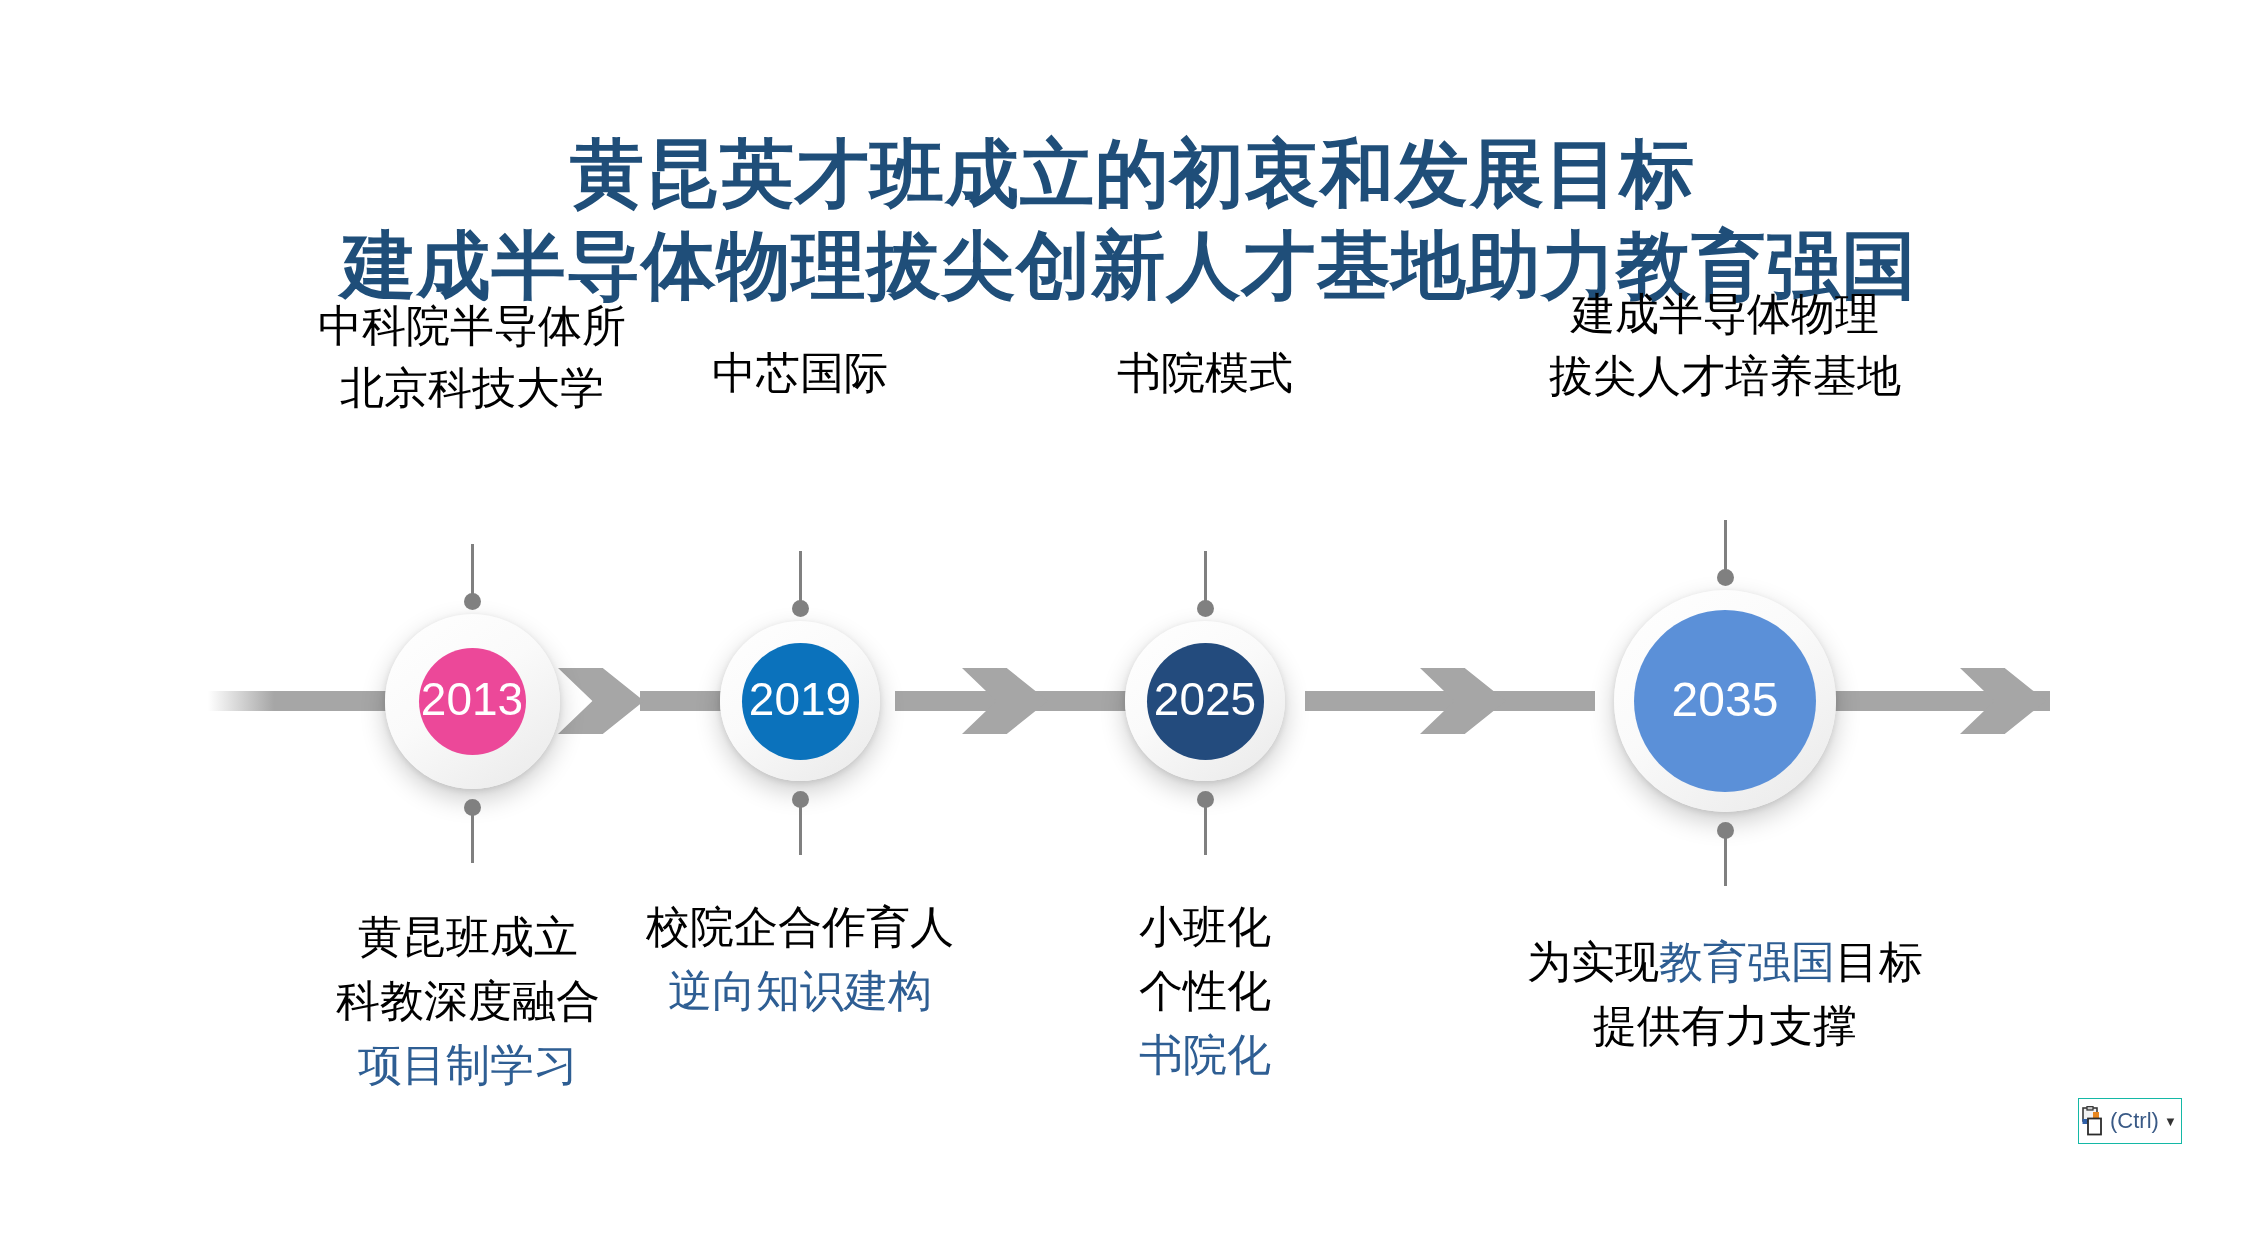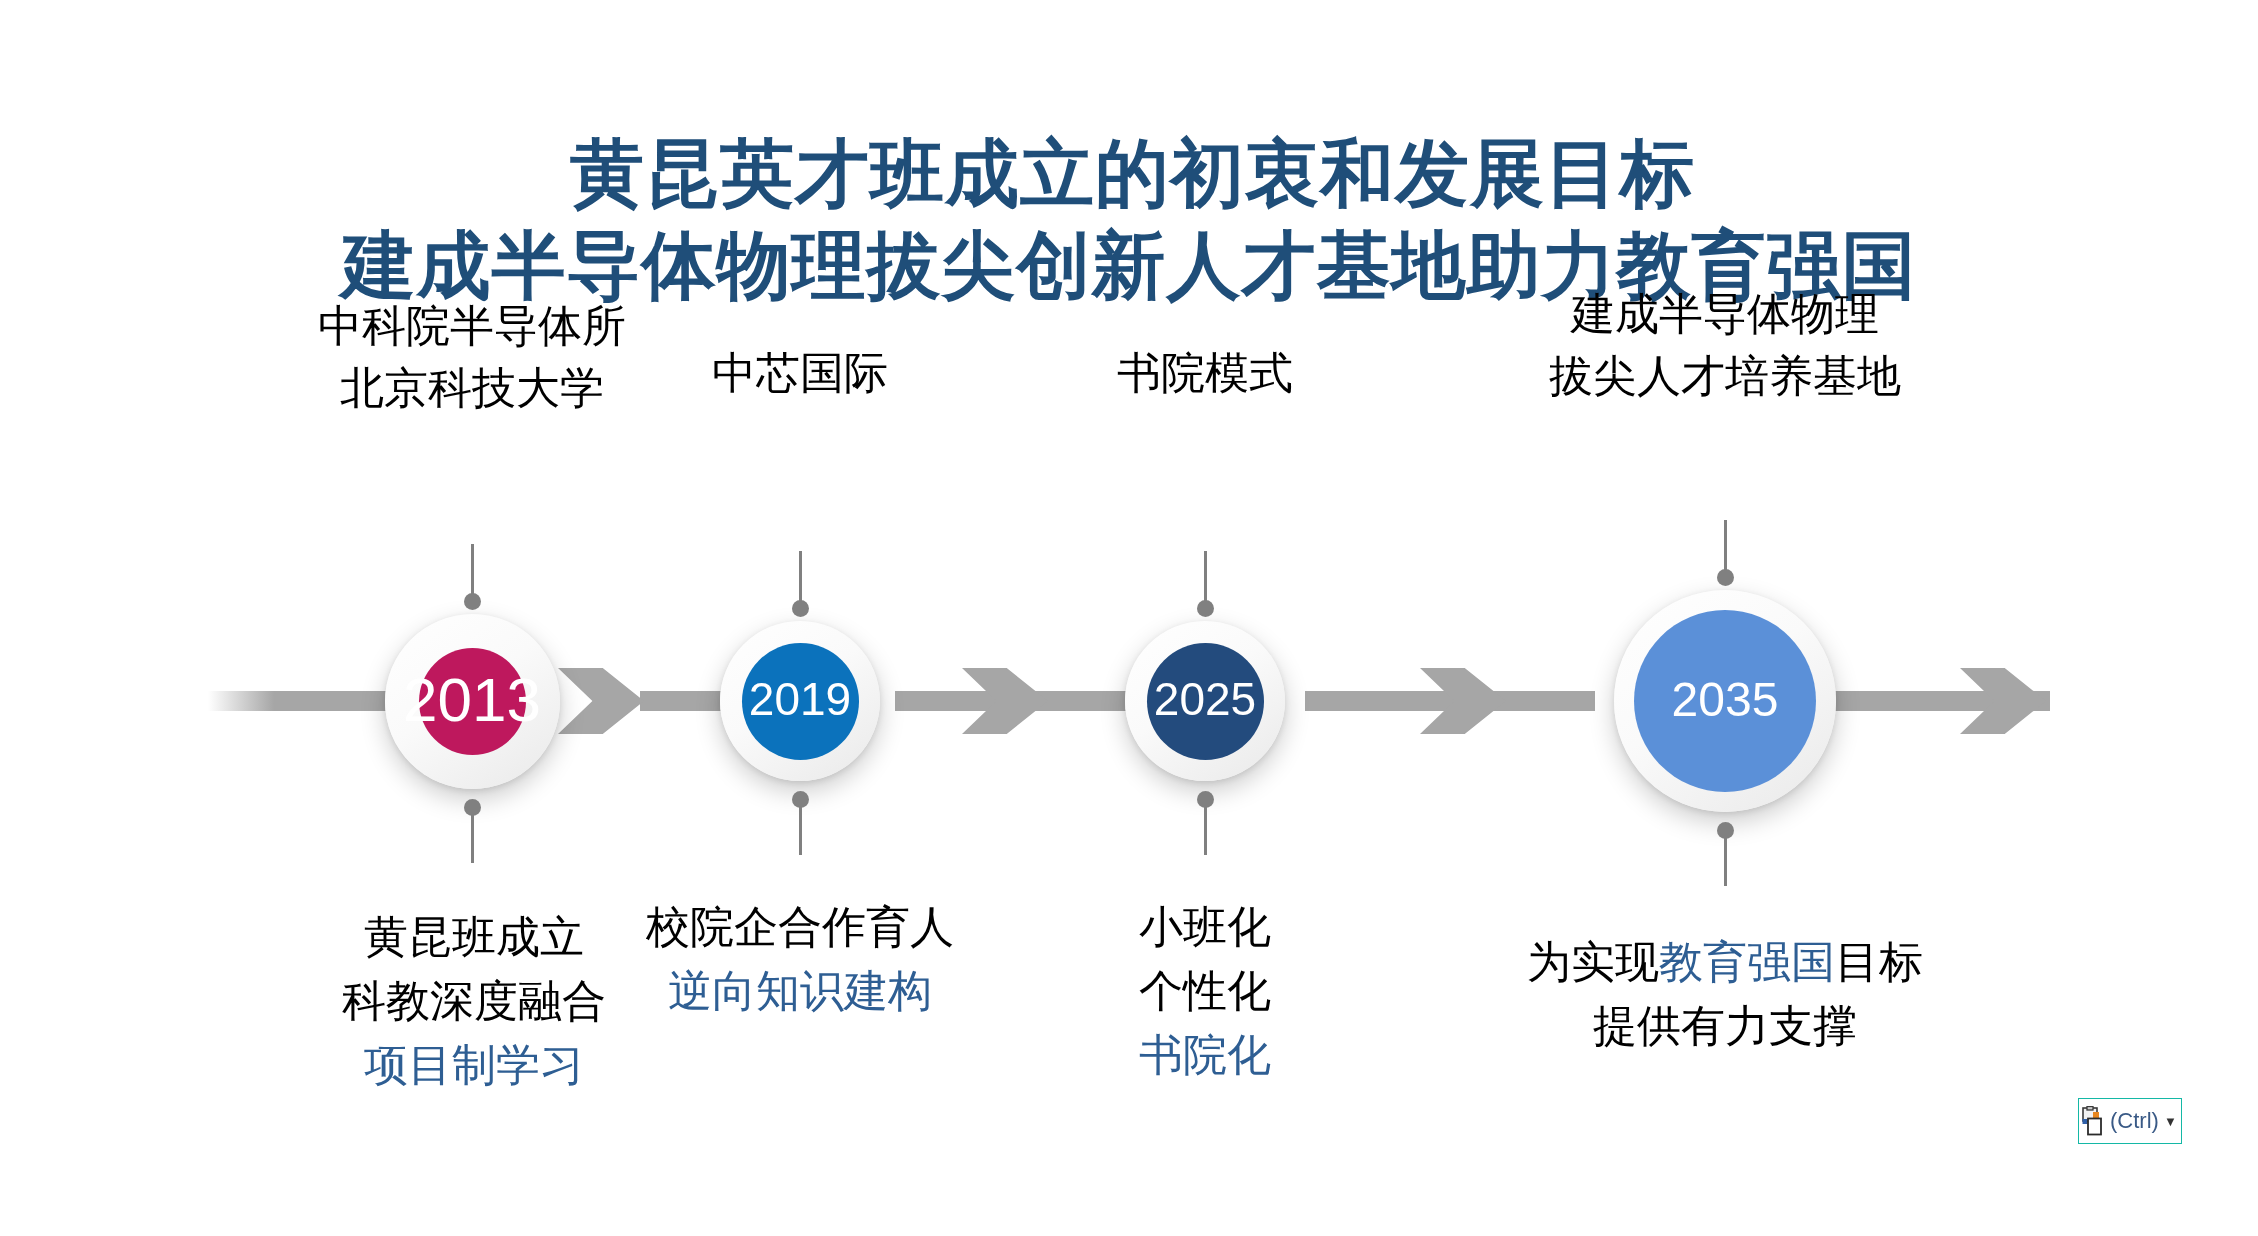--- a/index.html
+++ b/index.html
@@ -177,32 +177,32 @@
 <div class="axis-bar fade-left" style="left: 208px; width: 300px; top: 311px;"></div>
     <div class="axis-bar" style="left: 640px; width: 195px; top: 311px;"></div>
     <div class="axis-bar" style="left: 895px; width: 245px; top: 311px;"></div>
     <div class="axis-bar" style="left: 1305px; width: 290px; top: 311px;"></div>
     <div class="axis-bar" style="left: 1820px; width: 230px; top: 311px;"></div>
     <div class="chevron" style="left: 558px; top: 311px;"></div>
     <div class="chevron" style="left: 962px; top: 311px;"></div>
     <div class="chevron" style="left: 1420px; top: 311px;"></div>
     <div class="chevron" style="left: 1960px; top: 311px;"></div>
     <div class="ring" style="width: 175px; height: 175px; left: 384.5px; top: 223.5px;"></div>
-    <div class="disc" style="width: 107px; height: 107px; left: 418.5px; top: 257.5px; background: #be185d; font-size: 62px;">
+    <div class="disc" style="width: 107px; height: 107px; left: 418.5px; top: 257.5px; background: #ec4899; font-size: 46px;">
       <span>2013</span>
     </div>
     <div class="stem" style="left: 470.5px; top: 153.5px; height: 62px;"></div>
     <div class="dot" style="left: 463.5px; top: 202.5px;"></div>
     <div class="stem" style="left: 470.5px; top: 416.5px; height: 56px;"></div>
     <div class="dot" style="left: 463.5px; top: 408.5px;"></div>
     <div class="caption above" style="left: 22px; width: 900px; top: -95px;">
       <div>中科院半导体所</div>
       <div>北京科技大学</div>
     </div>
-    <div class="caption below" style="left: 24px; width: 900px; top: 515px;">
+    <div class="caption below" style="left: 18px; width: 900px; top: 515px;">
       <div>黄昆班成立</div>
       <div>科教深度融合</div>
       <div class="accent">项目制学习</div>
     </div>
     <div class="ring" style="width: 160px; height: 160px; left: 720px; top: 231px;"></div>
     <div class="disc" style="width: 117px; height: 117px; left: 741.5px; top: 252.5px; background: rgb(11, 114, 188); font-size: 46px;">
       <span>2019</span>
     </div>
     <div class="stem" style="left: 798.5px; top: 161px; height: 62px;"></div>
     <div class="dot" style="left: 791.5px; top: 210px;"></div>

